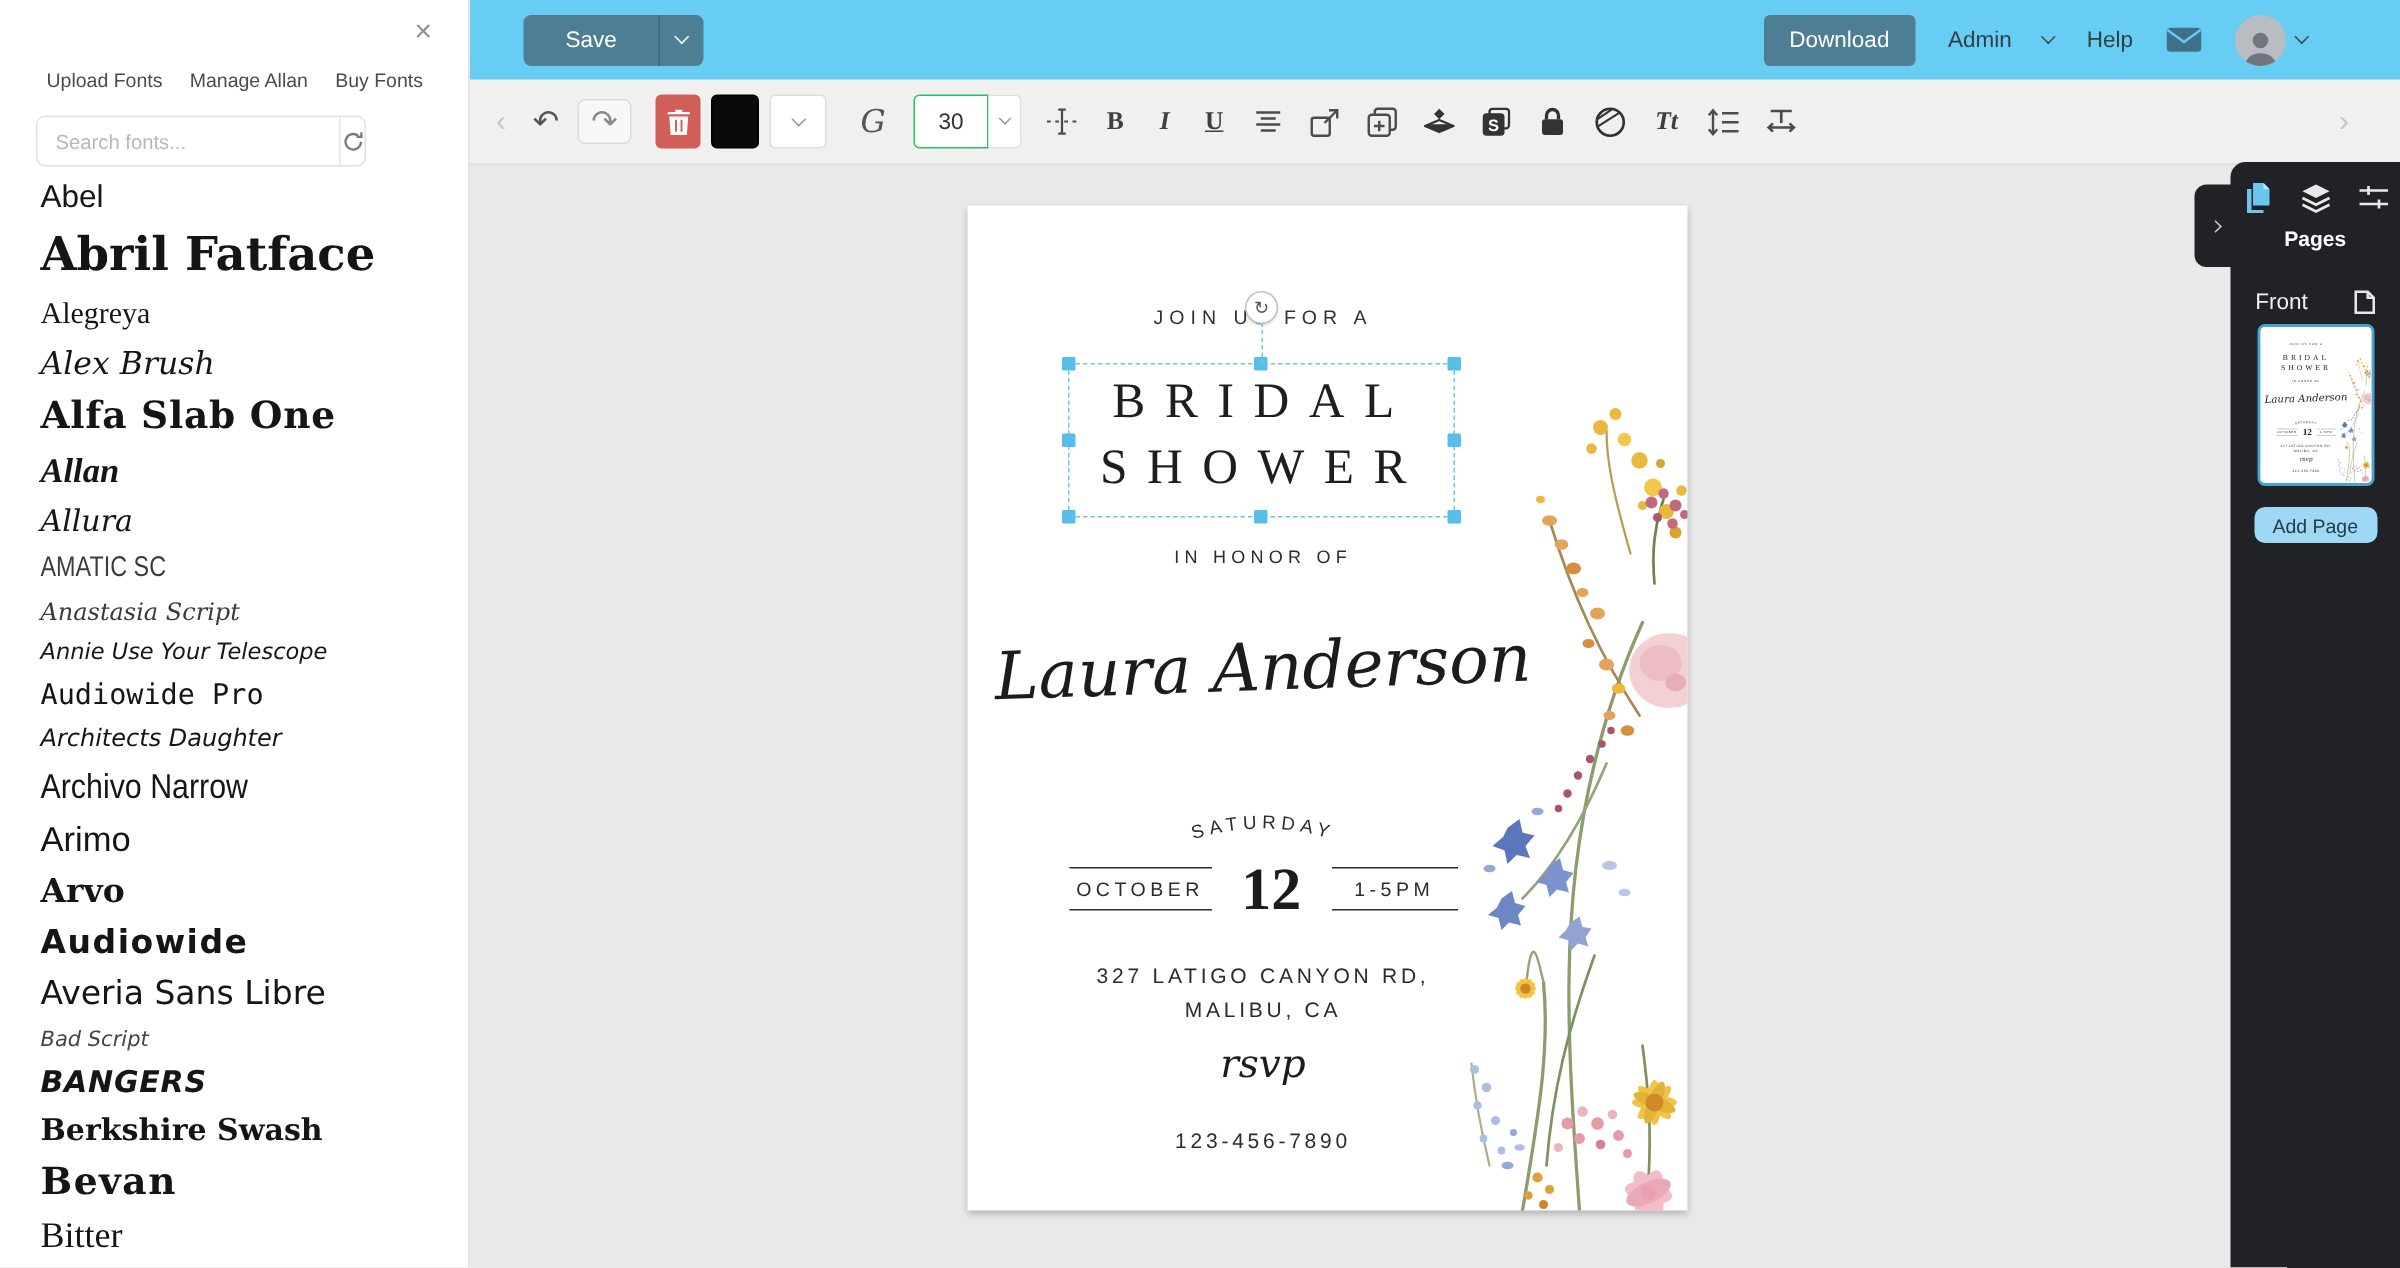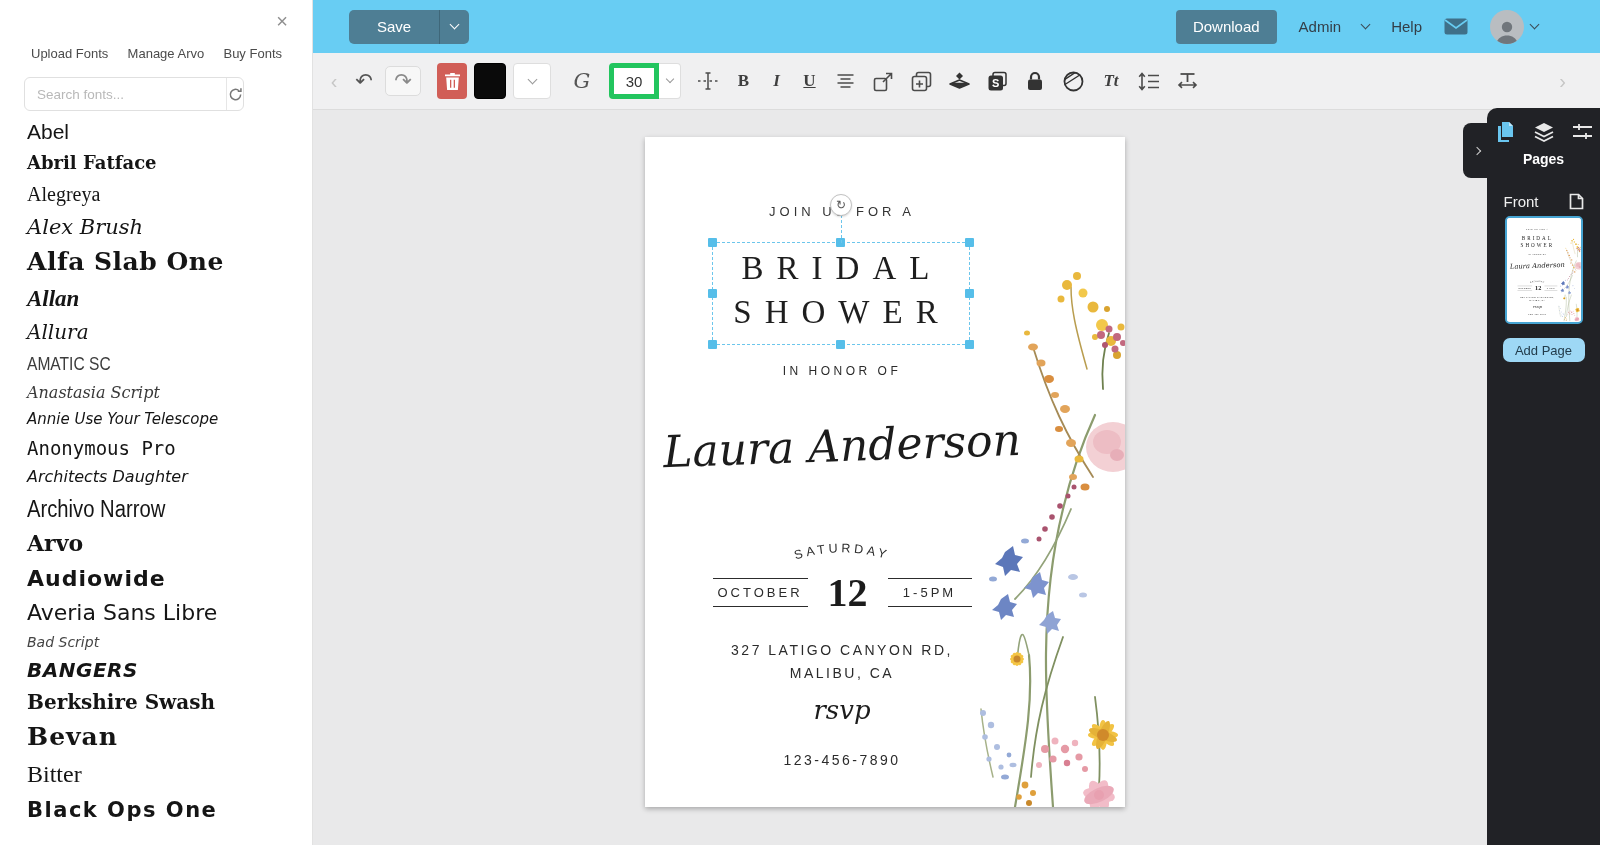--- a/index.html
+++ b/index.html
@@ -11,21 +11,21 @@
   .fp-close { position:absolute; right:24px; top:8px; font-size:20px; color:#8f8f8f; cursor:pointer; line-height:26px; }
   .fp-tabs { position:absolute; left:0; top:46px; width:100%; display:flex; justify-content:space-between; padding:0 30px 0 31px; }
   .fp-tab { font-size:13px; color:#4b4b4b; cursor:pointer; }
   .fp-search { position:absolute; left:24px; top:77px; width:220px; height:34px; border:1px solid #e0e0e0; border-radius:6px; background:#fff; display:flex; align-items:center; overflow:hidden; }
   .fp-search input { flex:1; border:none; outline:none; font-size:13.5px; color:#444; padding:0 12px; font-family:"Liberation Sans", sans-serif; }
   .fp-search input::placeholder { color:#b8b8b8; }
   .fp-refresh { width:34px; height:100%; border-left:1px solid #e6e6e6; display:flex; align-items:center; justify-content:center; cursor:pointer; }
   .font-list { position:absolute; left:0; top:120px; width:100%; height:725px; overflow:hidden; padding-left:27px; }
   .font-item { color:#151515; margin-bottom:9px; white-space:nowrap; cursor:pointer; line-height:1.15; }
   .f-abel{font-family:"Liberation Sans",sans-serif;font-size:21px;}
-  .f-abril{font-family:"DejaVu Serif",serif;font-weight:bold;font-size:18px;}
+  .f-abril{font-family:"DejaVu Serif",serif;font-weight:bold;font-size:31px;}
   .f-alegreya{font-family:"Liberation Serif",serif;font-size:20px;}
   .f-alexbrush{font-family:"DejaVu Serif",serif;font-style:italic;font-size:21px;}
   .f-alfa{font-family:"DejaVu Serif",serif;font-weight:bold;font-size:25px;letter-spacing:.5px;}
   .f-allan{font-family:"Liberation Serif",serif;font-weight:bold;font-style:italic;font-size:23px;}
   .f-allura{font-family:"DejaVu Serif",serif;font-style:italic;font-size:20px;}
   .f-amatic{font-family:"Liberation Sans",sans-serif;font-size:19px;color:#3c3c3c;transform:scaleX(.82);transform-origin:left;}
   .f-anastasia{font-family:"DejaVu Serif",serif;font-style:italic;font-size:16px;color:#3a3a3a;}
   .f-annie{font-family:"DejaVu Sans",sans-serif;font-style:italic;font-size:15px;}
   .f-anonymous{font-family:"DejaVu Sans Mono",monospace;font-size:19px;}
   .f-architects{font-family:"DejaVu Sans",sans-serif;font-style:italic;font-size:16px;}
@@ -59,21 +59,21 @@
   .tbtn { display:flex; align-items:center; justify-content:center; cursor:pointer; color:#4b4b4b; user-select:none; }
   .nav-chev { font-size:20px; color:#c6c6c6; width:26px; }
   .undo-redo { font-size:21px; width:34px; color:#555; }
   .redo-box { width:36px; height:30px; border:1px solid #dcdcdc; border-radius:5px; background:#f7f7f7; color:#8a8a8a; margin-left:4px; }
   .btn-trash { width:30px; height:36px; background:var(--c-delete,#d15e57); border-radius:4px; margin-left:16px; }
   .swatch-black { width:32px; height:36px; background:#0a0a0a; border-radius:4px; border:1px solid #000; margin-left:7px; }
   .stroke-drop { width:38px; height:36px; background:#fff; border:1px solid #dedede; border-radius:4px; margin-left:7px; }
   .stroke-drop .chev { border-color:#999; }
   .font-pick { font-family:"DejaVu Serif",serif; font-style:italic; font-size:21px; color:#555; margin-left:16px; width:30px; }
   .size-box { margin-left:12px; display:flex; height:36px; }
-  .size-val { width:50px; background:#fff; border:5px solid #22c55e; border-radius:4px 0 0 4px; display:flex; align-items:center; justify-content:center; font-size:15px; color:#333; }
+  .size-val { width:50px; background:#fff; border:1px solid #22c55e; border-radius:4px 0 0 4px; display:flex; align-items:center; justify-content:center; font-size:15px; color:#333; }
   .size-caret { width:22px; background:#fff; border:1px solid #dedede; border-left:none; border-radius:0 4px 4px 0; display:flex; align-items:center; justify-content:center; }
   .size-caret .chev { border-color:#999; width:6px; height:6px; }
   .glyph-btn { font-size:17px; font-weight:bold; width:33px; color:#3f3f3f; }
   .underl { text-decoration:underline; }
   .ico { width:38px; }
   .far-chev { position:absolute; right:34px; font-size:20px; color:#c6c6c6; cursor:pointer; }
 
   
   .canvas { position:absolute; left:313px; top:110px; right:0; bottom:0; background:#e9e9ea; }
   .card { position:absolute; left:645px; top:137px; width:480px; height:670px; background:#fff; box-shadow:0 2px 5px rgba(0,0,0,.28); }
@@ -119,21 +119,21 @@
 </style>
 </head>
 <body>
 
 <div class="app">
 
   <aside class="font-panel">
     <span class="fp-close">×</span>
     <div class="fp-tabs">
       <span class="fp-tab">Upload Fonts</span>
-      <span class="fp-tab">Manage Arvo</span>
+      <span class="fp-tab">Manage Allan</span>
       <span class="fp-tab">Buy Fonts</span>
     </div>
     <div class="fp-search">
       <input type="text" placeholder="Search fonts..." style="">
       <span class="fp-refresh">
         <svg width="15" height="15" viewBox="0 0 16 16">
             <path d="M13.5 8a5.5 5.5 0 1 1-1.8-4.07" fill="none" stroke="#777" stroke-width="1.6"></path>
             <path d="M13.8 1.2v3.4h-3.4" fill="none" stroke="#777" stroke-width="1.6"></path>
           </svg>
       </span>
@@ -142,23 +142,24 @@
         <div class="font-item f-abel">Abel</div>
         <div class="font-item f-abril">Abril Fatface</div>
         <div class="font-item f-alegreya">Alegreya</div>
         <div class="font-item f-alexbrush">Alex Brush</div>
         <div class="font-item f-alfa">Alfa Slab One</div>
         <div class="font-item f-allan">Allan</div>
         <div class="font-item f-allura">Allura</div>
         <div class="font-item f-amatic">AMATIC SC</div>
         <div class="font-item f-anastasia">Anastasia Script</div>
         <div class="font-item f-annie">Annie Use Your Telescope</div>
-        <div class="font-item f-anonymous">Anonymous Pro</div>
+        <div class="font-item f-anonymous">Audiowide Pro</div>
         <div class="font-item f-architects">Architects Daughter</div>
         <div class="font-item f-archivo">Archivo Narrow</div>
+        <div class="font-item f-arimo">Arimo</div>
         <div class="font-item f-arvo">Arvo</div>
         <div class="font-item f-audiowide">Audiowide</div>
         <div class="font-item f-averia">Averia Sans Libre</div>
         <div class="font-item f-badscript">Bad Script</div>
         <div class="font-item f-bangers">BANGERS</div>
         <div class="font-item f-berkshire">Berkshire Swash</div>
         <div class="font-item f-bevan">Bevan</div>
         <div class="font-item f-bitter">Bitter</div>
         <div class="font-item f-blackops">Black Ops One</div>
       </div>

